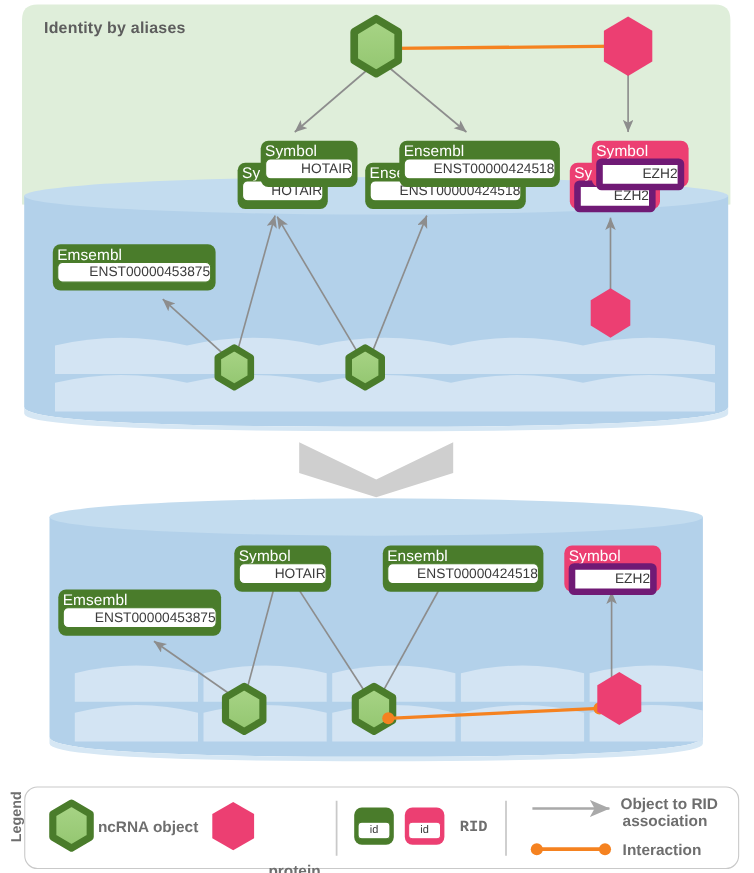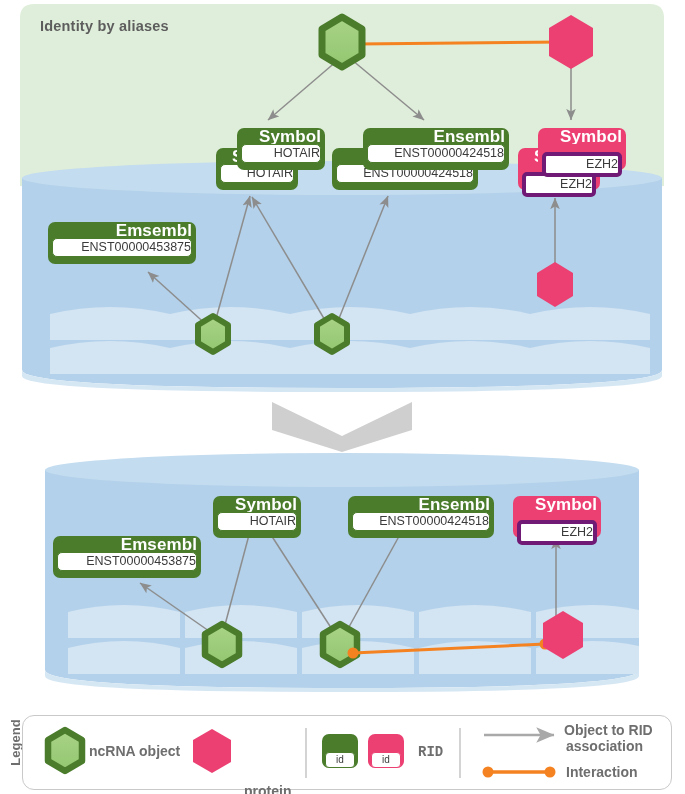--- a/index.html
+++ b/index.html
@@ -11,37 +11,37 @@
   svg.layer{position:absolute;left:0;top:0;width:685px;height:794px;overflow:visible;}
   svg.layer.back{z-index:1;}
   svg.layer.mid{z-index:3;}
   svg.layer.front{z-index:5;}
 
   
   .card{position:absolute;border-radius:7px;padding:2px 4px 4px 4px;
         box-sizing:border-box;z-index:4;}
   .card.green{background:#4a7c2b;}
   .card.pink{background:#ec3f72;}
-  .card .chead{color:#ffffff;font-size:17px;font-weight:bold;text-align:right;
+  .card .chead{color:#ffffff;font-size:14px;font-weight:normal;text-align:left;
                line-height:14px;letter-spacing:.1px;white-space:nowrap;overflow:hidden;}
   .card .cval{background:#ffffff;border-radius:5px;color:#3b3b3b;font-size:12.5px;
               text-align:right;line-height:17px;height:17px;white-space:nowrap;overflow:hidden;}
   .card.green .cval{border:1px solid #4a7c2b;}
-  .card.pink  .cval{border:4px solid #701a75;color:#3b3b3b;margin-top:8px;}
+  .card.pink  .cval{border:6px solid #701a75;color:#3b3b3b;}
 
   
   .legend-box{position:absolute;left:22px;top:715px;width:648px;height:73px;
               border:1.6px solid #c9c9c9;border-radius:12px;background:#ffffff;z-index:6;}
   .legend-label{position:absolute;left:-15px;top:735px;width:60px;
         transform:rotate(-90deg);transform-origin:center center;
         font-size:13px;font-weight:bold;color:#6e6e6e;text-align:center;z-index:6;}
   .lg-text{position:absolute;font-size:14px;font-weight:bold;color:#6e6e6e;z-index:7;
            line-height:16px;}
   .idchip{position:absolute;width:36px;height:34px;border-radius:7px;z-index:7;
-          box-sizing:border-box;padding-top:18px;}
+          box-sizing:border-box;padding-top:13px;}
   .idchip.green{background:#4a7c2b;}
   .idchip.pink{background:#ec3f72;}
   .idchip .cv{background:#fff;border-radius:4px;margin:0 3px;font-size:10px;
               text-align:center;line-height:14px;color:#3b3b3b;}
   .idchip.green .cv{border:1px solid #4a7c2b;}
   .idchip.pink  .cv{border:1px solid #ec3f72;}
 
   .title-txt{position:absolute;left:40px;top:18px;font-size:14.5px;font-weight:bold;
              color:#5d5d5d;z-index:4;letter-spacing:.2px;}
 </style>

